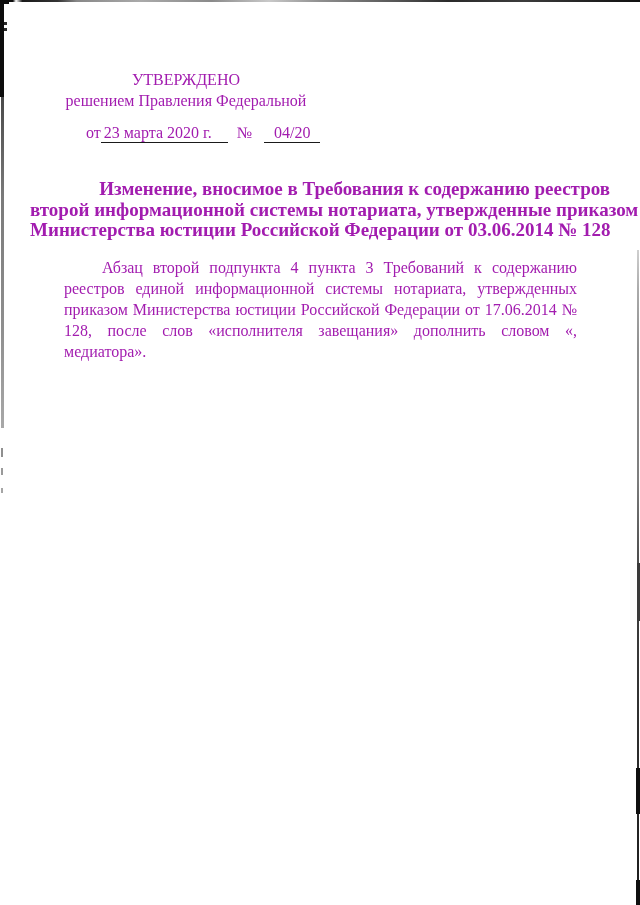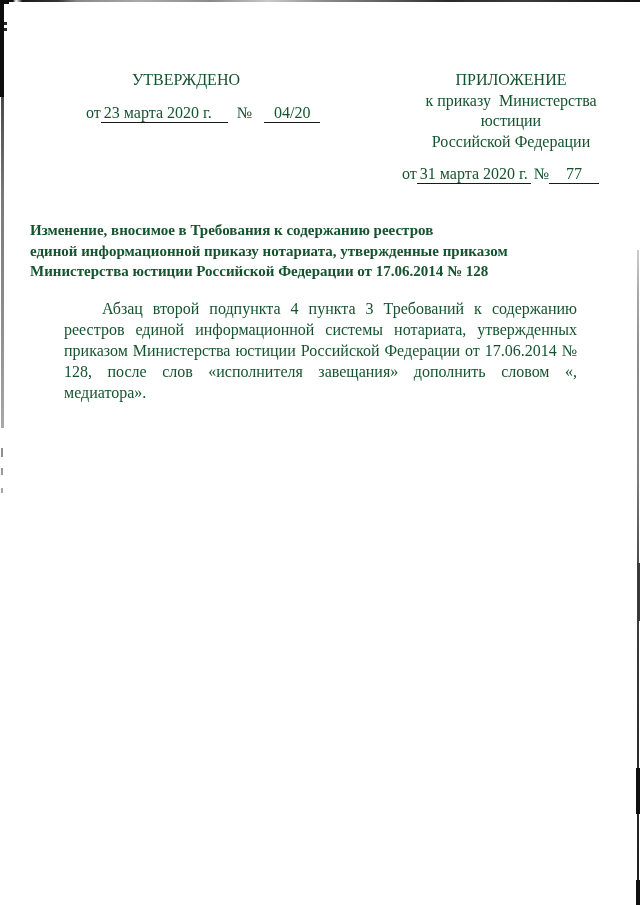--- a/index.html
+++ b/index.html
@@ -5,21 +5,21 @@
   html, body { margin: 0; padding: 0; }
   body { background: #e8e8e8; }
   .page {
     position: relative;
     width: 640px;
     height: 905px;
     margin: 0 auto;
     background: #ffffff;
     overflow: hidden;
     font-family: "Liberation Serif", "DejaVu Serif", serif;
-    color: #14532d;
+    color: #a21caf;
     font-size: 16px;
   }
 
   
   .art { position: absolute; pointer-events: none; }
   .top-edge {
     top: 0; left: 0; width: 640px; height: 2px;
     background: linear-gradient(90deg,
       #0d0d0d 0%, #0d0d0d 2%, #ffffff 2.5%, #1a1a1a 3.5%, #333 9%,
       #888 12%, #aaa 22%, #8a8a8a 33%, #c9c9c9 42%, #8f8f8f 50%,
@@ -64,23 +64,23 @@
   .u { border-bottom: 1px solid #1a1a1a; }
   .u-date-l  { padding: 0 16px 1px 3px; }
   .u-num-l   { padding: 0 10px 1px 10px; margin-left: 12px; }
   .u-date-r  { padding: 0 3px 1px 3px; }
   .u-num-r   { padding: 0 17px 1px 17px; }
   .nbs { margin-left: 9px; }
   .nbs-r { margin-left: 3px; }
 
   .doc-title {
     margin: 35px 30px 0 30px;
-    text-align: left;
+    text-align: right;
     font-weight: bold;
-    font-size: 15px;
+    font-size: 19px;
     line-height: 20.5px;
   }
   .doc-title div { white-space: nowrap; }
 
   .body-text {
     margin: 16px 63px 7px 64px;
     text-align: justify;
     text-indent: 38px;
     line-height: 21px;
   }
@@ -101,37 +101,30 @@
   <div class="art left-dash3"></div>
   <div class="art right-line"></div>
   <div class="art right-blob1"></div>
   <div class="art right-blob2"></div>
   <div class="art right-blob3"></div>
 
   <div class="stamps">
 
     <div class="stamp-left">
       <div class="stamp-line">УТВЕРЖДЕНО</div>
+      <div class="stamp-line">решением Правления Федеральной</div>
       <div class="date-row">
         <span>от</span><span class="u u-date-l">23 марта 2020 г.</span><span class="nbs">№</span><span class="u u-num-l">04/20</span>
       </div>
     </div>
 
-    <div class="stamp-right">
-      <div class="stamp-line">ПРИЛОЖЕНИЕ</div>
-      <div class="stamp-line">к приказу  Министерства юстиции</div>
-      <div class="stamp-line">Российской Федерации</div>
-      <div class="date-row">
-        <span>от</span><span class="u u-date-r">31 марта 2020 г.</span><span class="nbs-r">№</span><span class="u u-num-r">77</span>
-      </div>
-    </div>
 
   </div>
 
   <div class="doc-title">
     <div>Изменение, вносимое в Требования к содержанию реестров</div>
-    <div>единой информационной приказу нотариата, утвержденные приказом</div>
-    <div>Министерства юстиции Российской Федерации от 17.06.2014 № 128</div>
+    <div>второй информационной системы нотариата, утвержденные приказом</div>
+    <div>Министерства юстиции Российской Федерации от 03.06.2014 № 128</div>
   </div>
 
   <p class="body-text">Абзац второй подпункта 4 пункта 3 Требований к содержанию реестров единой информационной системы нотариата, утвержденных приказом Министерства юстиции Российской Федерации от 17.06.2014 № 128, после слов «исполнителя завещания» дополнить словом «, медиатора».</p>
 
 </div>
 
 </body></html>

